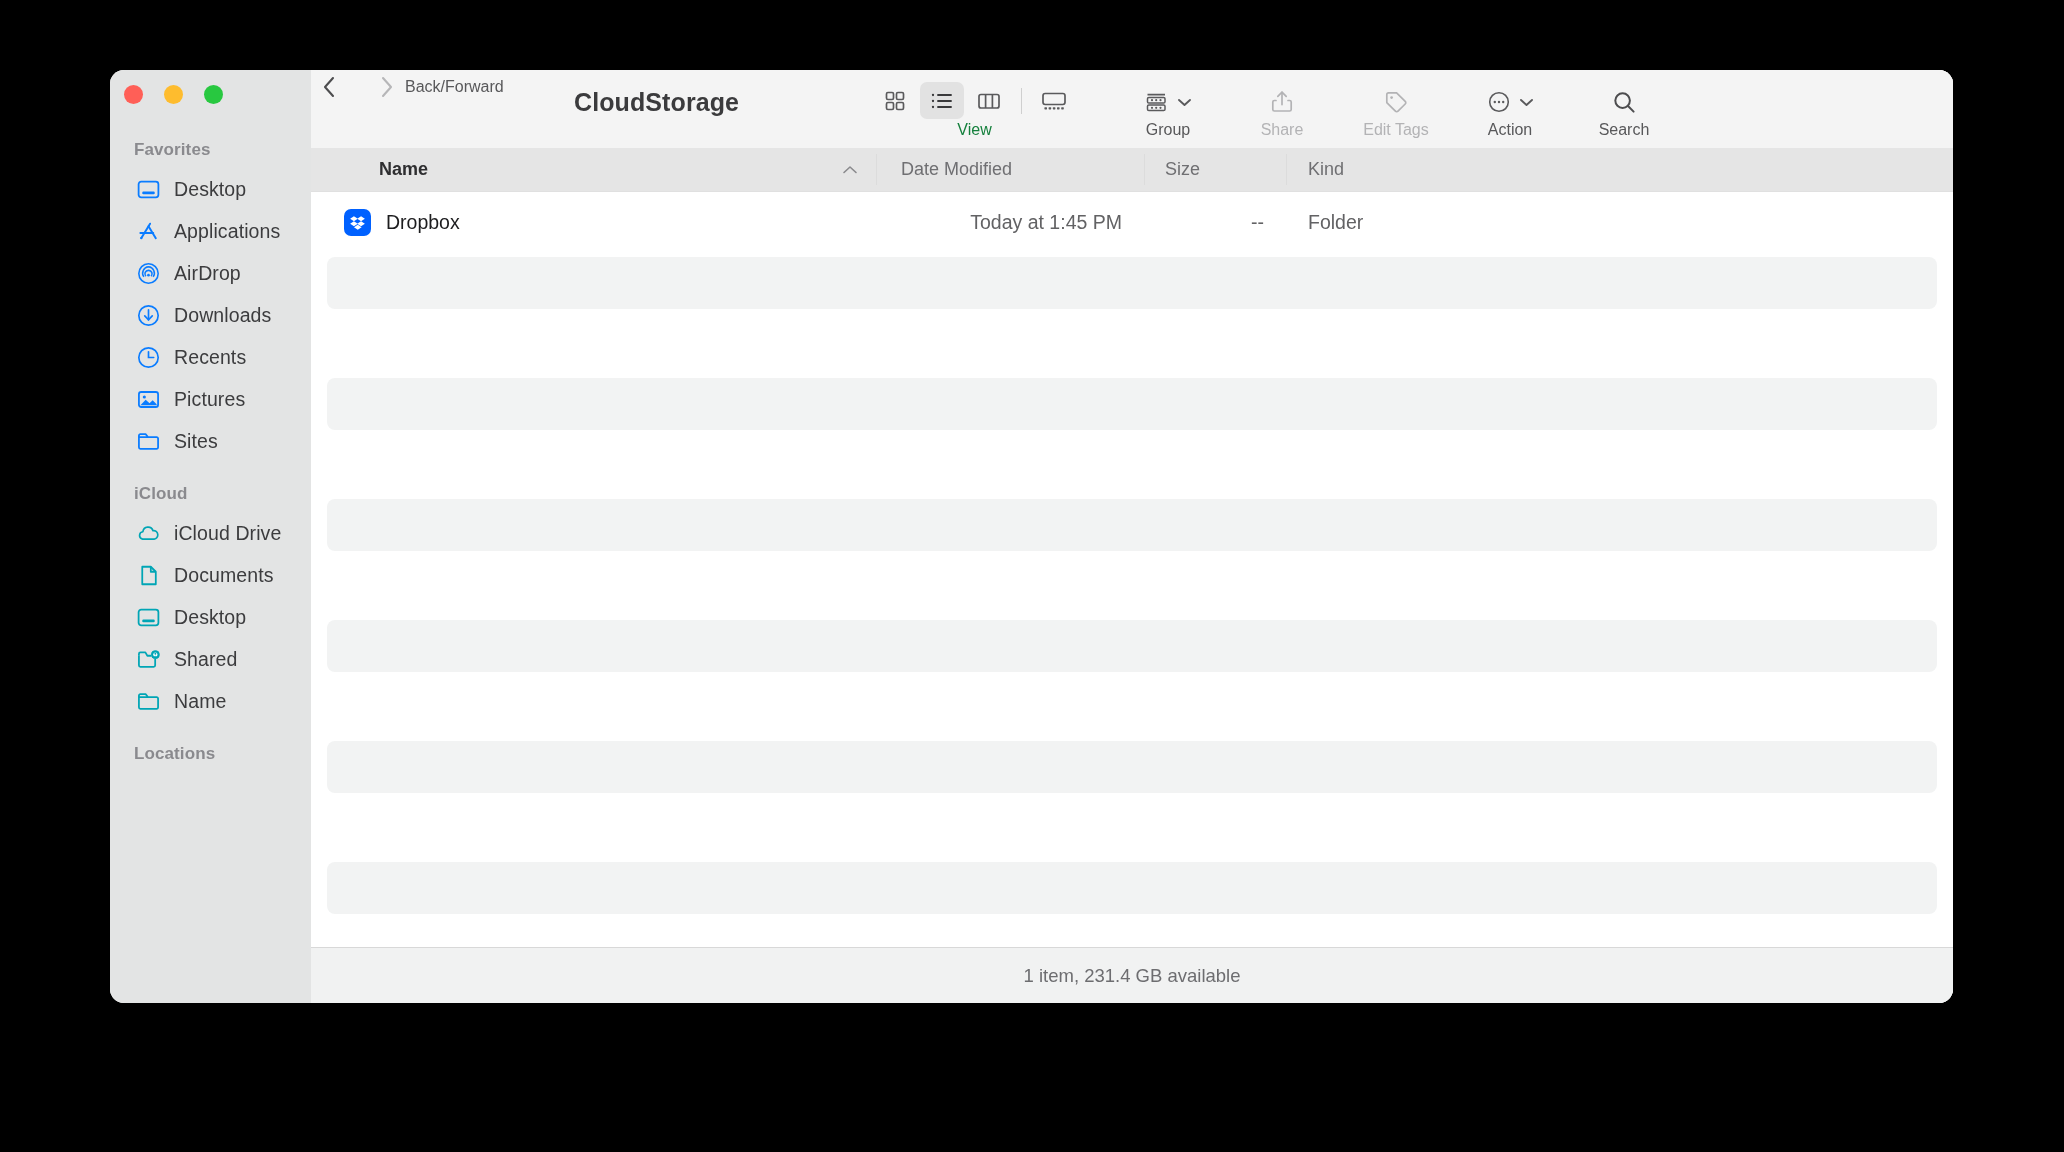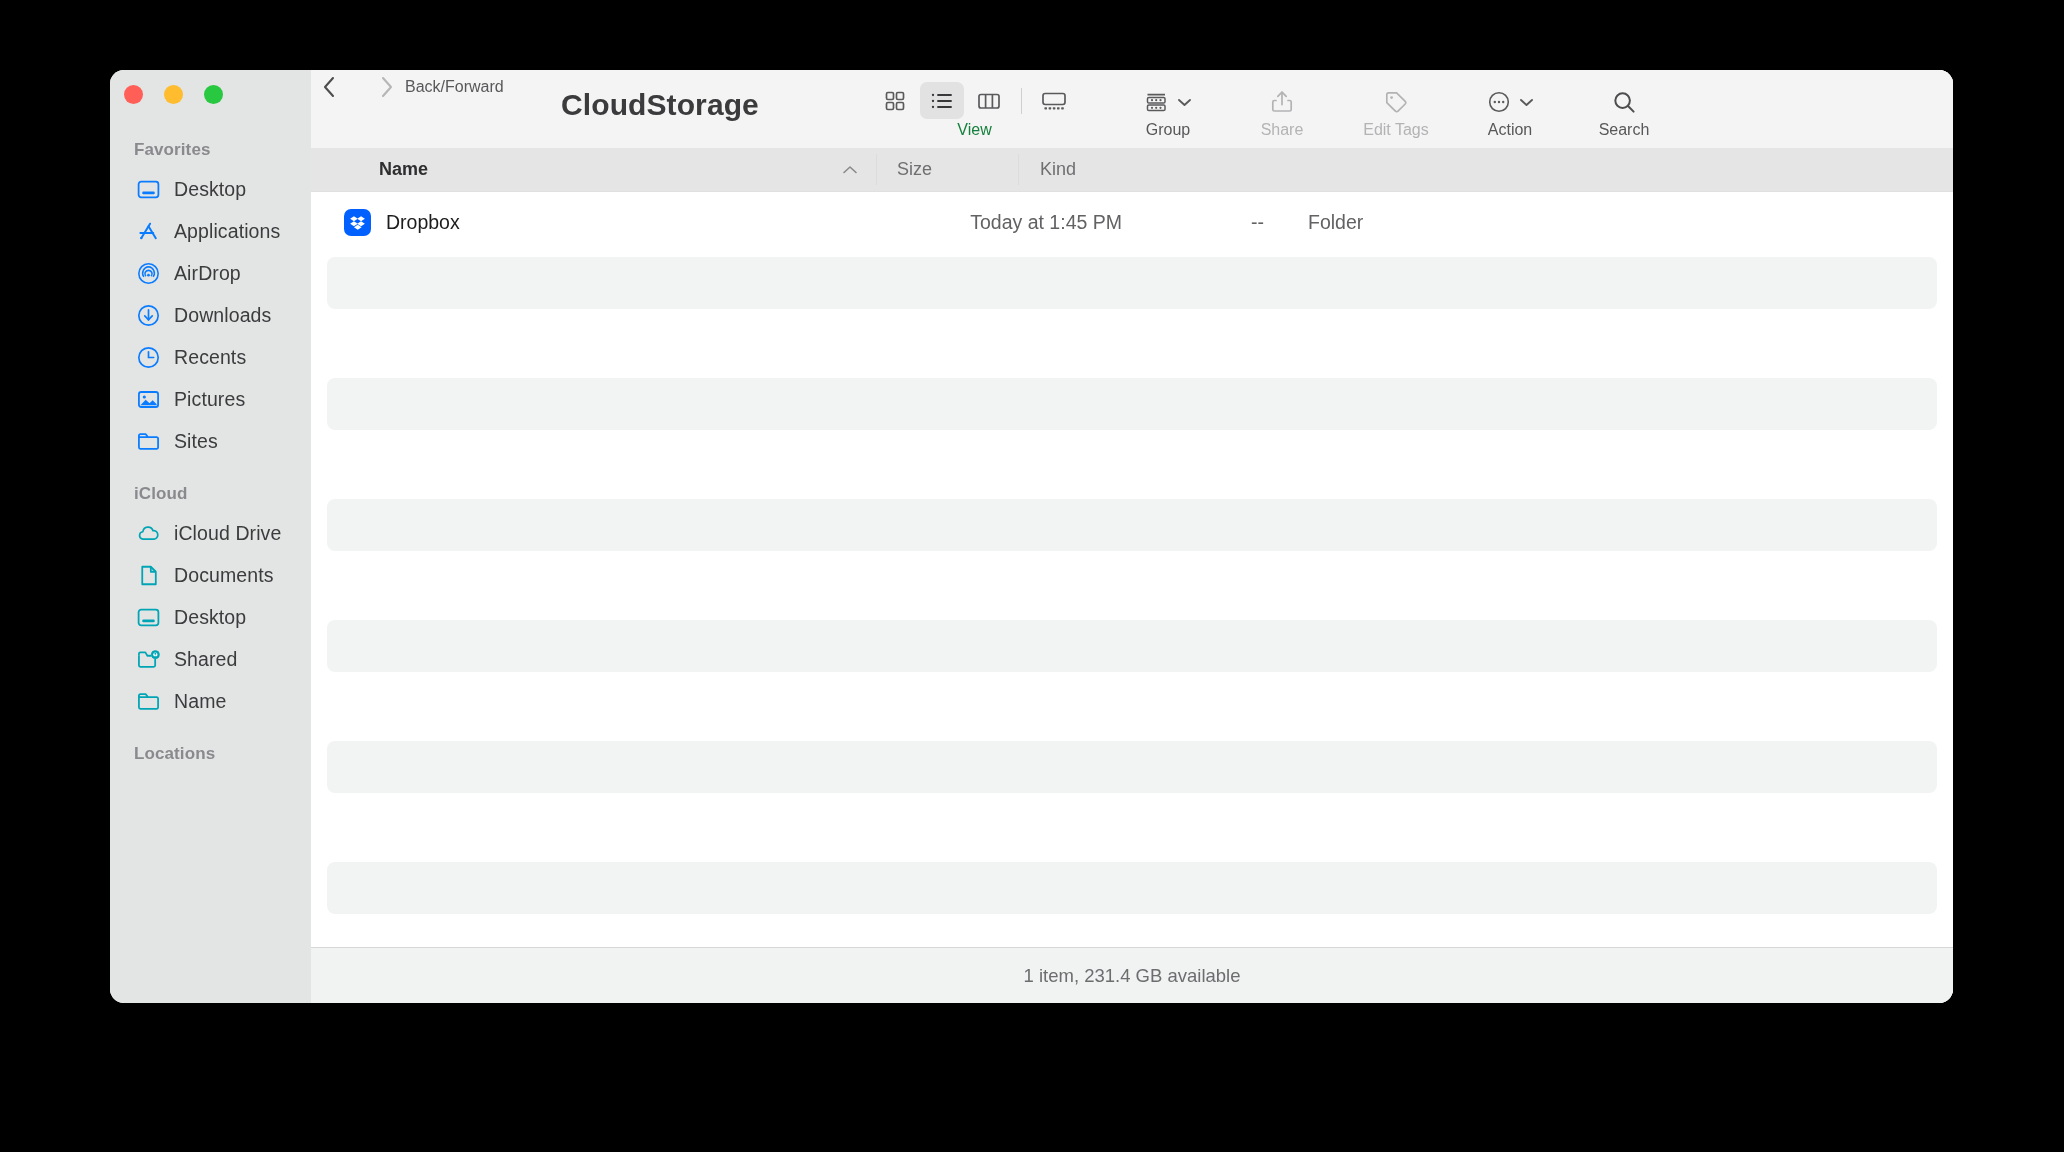--- a/index.html
+++ b/index.html
@@ -118,22 +118,22 @@
   }
   #nav-caption {
     text-align:center;
     font-size:16px;
     color:#58585a;
     margin-top:-1px;
   }
 
   #title {
     position:absolute;
-    left:250px; top:18px;
-    font-size:30px;
+    left:263px; top:18px;
+    font-size:25px;
     font-weight:bold;
     color:#3b3b3d;
     letter-spacing:0.1px;
   }
 
   #view-group { left:562px; top:12px; flex-direction:column; align-items:center; }
   #view-buttons { display:flex; align-items:center; gap:3px; }
   .view-btn {
     width:44px; height:37px;
     border-radius:7px;
@@ -529,20 +529,23 @@
 
     <div id="col-header">
       <div class="col col-name">
         <span>Name</span>
         <span id="sort-arrow">
           <svg width="16" height="11" viewBox="0 0 16 11" fill="none" stroke="#8a8a8d" stroke-width="1.6" stroke-linecap="round" stroke-linejoin="round">
             <path d="M2 8 L8 2.5 L14 8"></path>
           </svg>
         </span>
       </div>
+      <div class="col col-date">
+        <span>Date Modified</span>
+      </div>
       <div class="col col-size">
         <span>Size</span>
       </div>
       <div class="col col-kind">
         <span>Kind</span>
       </div>
     </div>
 
     <div id="file-list">
 

